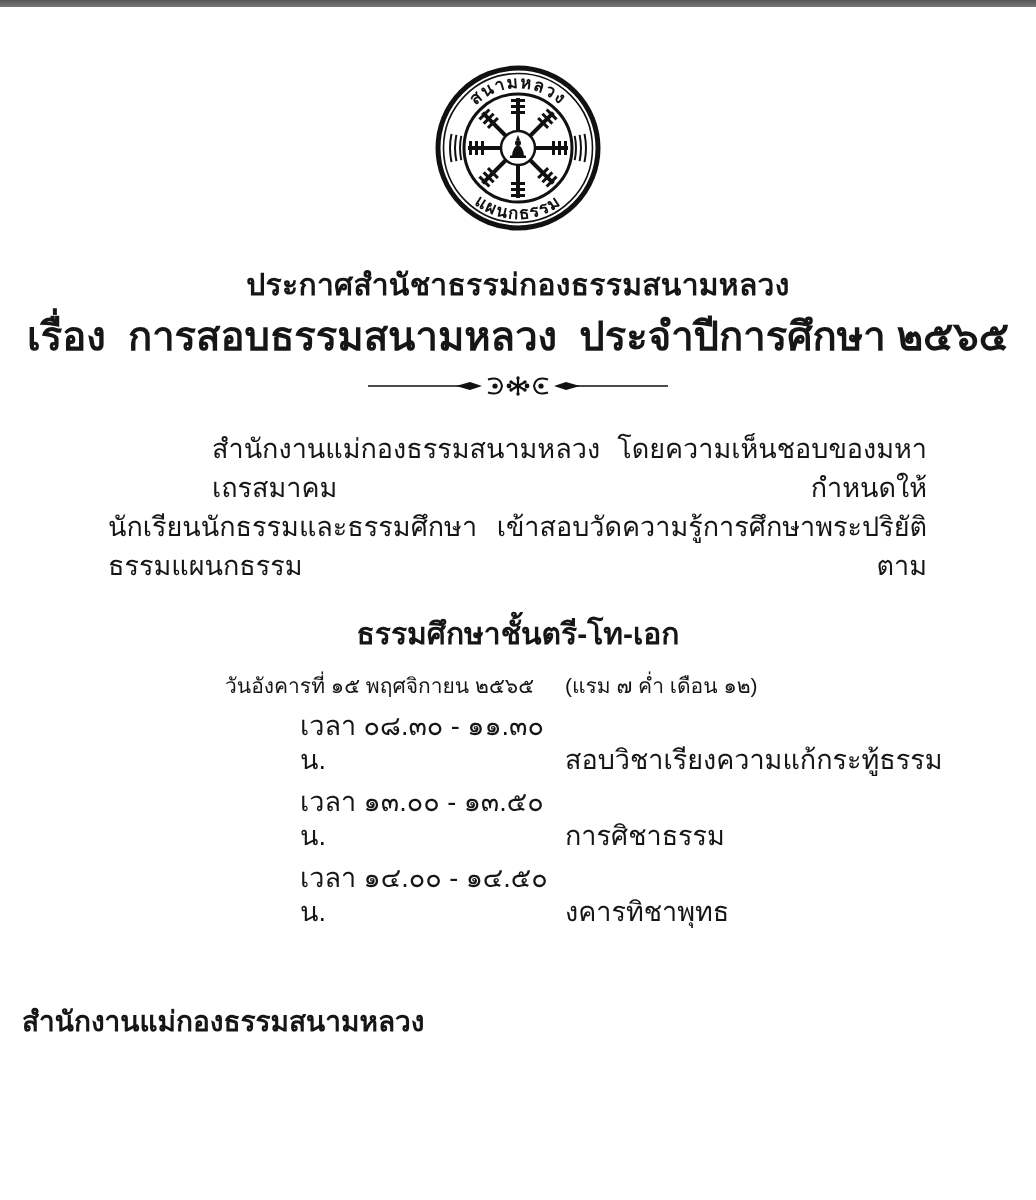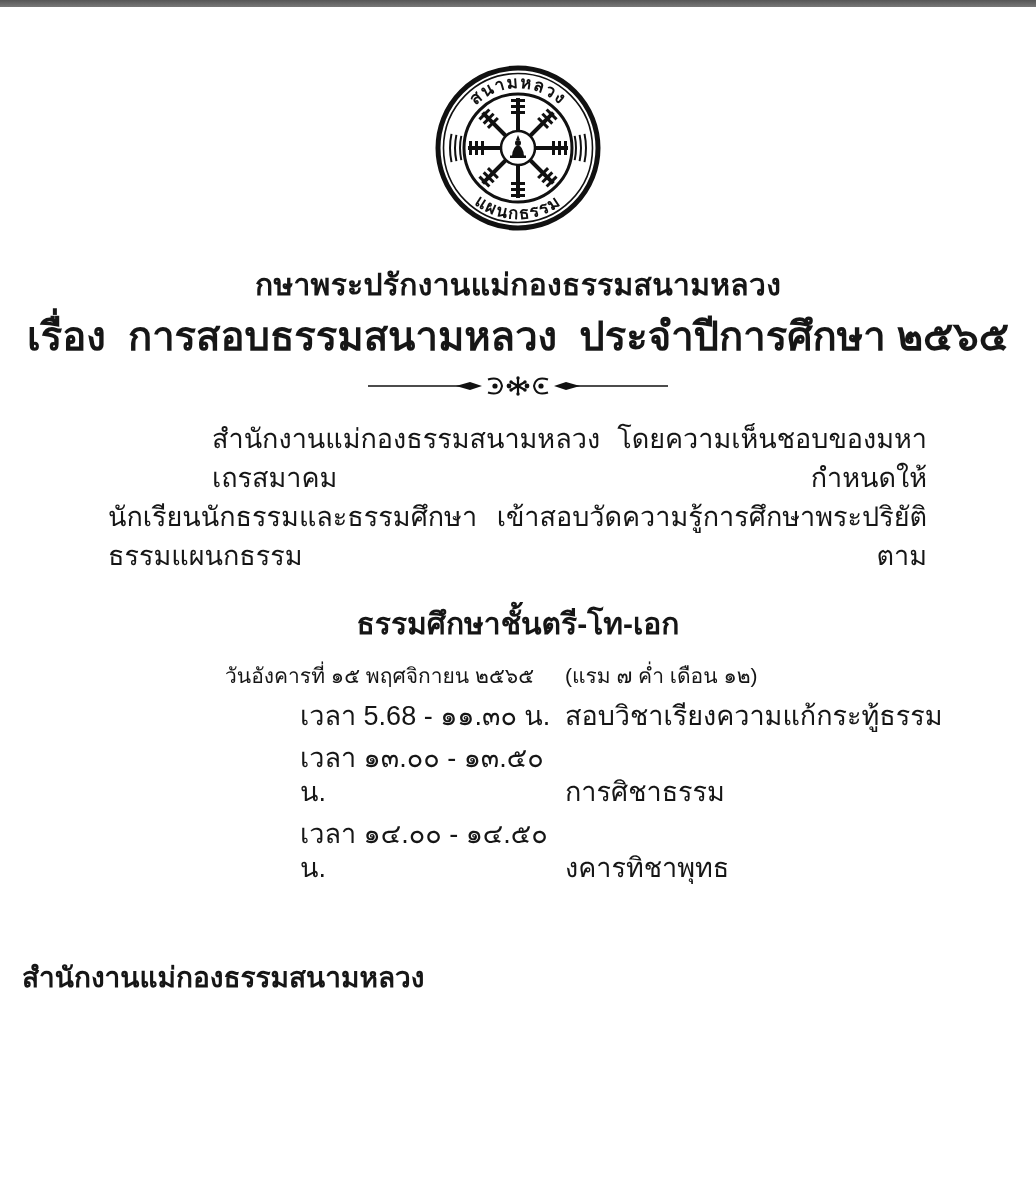--- a/index.html
+++ b/index.html
@@ -44,21 +44,21 @@
     line-height: 40px;
     font-weight: 700;
     white-space: pre-wrap;
   }
   .divider-wrap {
     margin-top: 17px;
     display: flex;
     justify-content: center;
   }
   .body-block {
-    margin-top: 21px;
+    margin-top: 31px;
     padding: 0 109px 0 108px;
     font-size: 27px;
     line-height: 39px;
   }
   .body-line-justify {
     text-align: justify;
     text-align-last: justify;
   }
   .body-line-indent { padding-left: 104px; }
   .body-line-plain { white-space: pre-wrap; }
@@ -188,21 +188,21 @@
 
       <text class="seal-text">
         <textPath href="#arcTop" startOffset="50%" text-anchor="middle">สนามหลวง</textPath>
       </text>
       <text class="seal-text">
         <textPath href="#arcBottom" startOffset="50%" text-anchor="middle">แผนกธรรม</textPath>
       </text>
     </svg>
   </div>
 
-  <div class="title-1">กษาพระปรักงานแม่กองธรรมสนามหลวง</div>
+  <div class="title-1">ประกาศสำนัชาธรรม่กองธรรมสนามหลวง</div>
   <div class="title-2">เรื่อง  การสอบธรรมสนามหลวง  ประจำปีการศึกษา ๒๕๖๕</div>
 
   <div class="divider-wrap">
     <svg width="300" height="26" viewBox="0 0 300 26">
       <line x1="0" y1="13" x2="92" y2="13" stroke="#111" stroke-width="1.6"></line>
       <line x1="208" y1="13" x2="300" y2="13" stroke="#111" stroke-width="1.6"></line>
       <polygon fill="#111" points="88,13 102,9 114,13 102,17"></polygon>
       <polygon fill="#111" points="212,13 198,9 186,13 198,17"></polygon>
       <path fill="none" stroke="#111" stroke-width="2" d="M120,6.5 Q132,2.5 134,13 Q132,23.5 120,19.5"></path>
       <circle fill="#111" cx="127" cy="13" r="2.6"></circle>
@@ -230,21 +230,21 @@
     <div class="body-line-justify">นักเรียนนักธรรมและธรรมศึกษา เข้าสอบวัดความรู้การศึกษาพระปริยัติธรรมแผนกธรรม ตาม</div>
   </div>
 
   <div class="section-heading">ธรรมศึกษาชั้นตรี-โท-เอก</div>
 
   <div class="date-row">
     <span class="date-text">วันอังคารที่ ๑๕ พฤศจิกายน ๒๕๖๕</span><span>(แรม ๗ ค่ำ เดือน ๑๒)</span>
   </div>
 
   <div class="sched-row first">
-    <span class="sched-time">เวลา 5.68 - ๑๑.๓๐ น.</span><span>สอบวิชาเรียงความแก้กระทู้ธรรม</span>
+    <span class="sched-time">เวลา ๐๘.๓๐ - ๑๑.๓๐ น.</span><span>สอบวิชาเรียงความแก้กระทู้ธรรม</span>
   </div>
   <div class="sched-row">
     <span class="sched-time">เวลา ๑๓.๐๐ - ๑๓.๕๐ น.</span><span>การศิชาธรรม</span>
   </div>
   <div class="sched-row">
     <span class="sched-time">เวลา ๑๔.๐๐ - ๑๔.๕๐ น.</span><span>งคารทิชาพุทธ</span>
   </div>
 
   <div class="signature">สำนักงานแม่กองธรรมสนามหลวง</div>
 </div>

